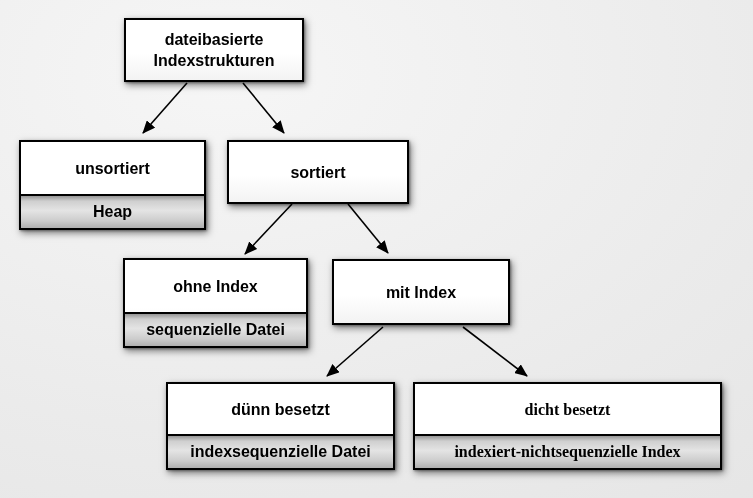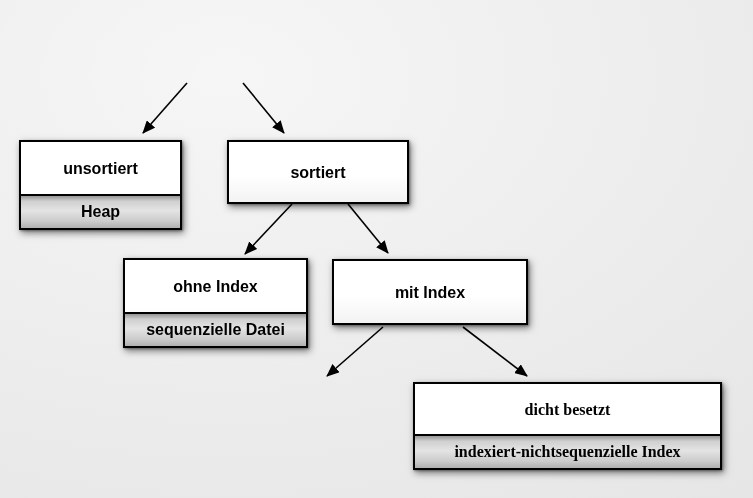--- a/index.html
+++ b/index.html
@@ -52,24 +52,24 @@
     border-top: 2px solid #000;
     background: linear-gradient(180deg, #969696 0%, #cfcfcf 16%, #e4e4e4 45%, #cccccc 78%, #b0b0b0 100%);
     display: flex;
     align-items: center;
     justify-content: center;
     text-align: center;
     font-size: 16px;
     font-weight: 700;
   }
   #n-root       { left: 124px; top:  18px; width: 180px; height: 64px; }
-  #n-unsortiert { left:  19px; top: 140px; width: 163px; height: 90px; }
+  #n-unsortiert { left:  19px; top: 140px; width: 187px; height: 90px; }
   #n-sortiert   { left: 227px; top: 140px; width: 182px; height: 64px; }
   #n-ohne       { left: 123px; top: 258px; width: 185px; height: 90px; }
-  #n-mit        { left: 332px; top: 259px; width: 196px; height: 66px; }
+  #n-mit        { left: 332px; top: 259px; width: 178px; height: 66px; }
   #n-duenn      { left: 166px; top: 382px; width: 229px; height: 88px; }
   #n-dicht      { left: 413px; top: 382px; width: 309px; height: 88px; font-family: Liberation Serif, serif; }
   line.edge {
     stroke: #000;
     stroke-width: 1.6;
   }
 </style>
 </head>
 <body>
 
@@ -82,38 +82,45 @@
       </marker>
     </defs>
     <line class="edge" x1="187" y1="83" x2="143" y2="133" marker-end="url(#arrow)"></line>
     <line class="edge" x1="243" y1="83" x2="284" y2="133" marker-end="url(#arrow)"></line>
     <line class="edge" x1="292" y1="204" x2="245" y2="254" marker-end="url(#arrow)"></line>
     <line class="edge" x1="348" y1="204" x2="388" y2="253" marker-end="url(#arrow)"></line>
     <line class="edge" x1="383" y1="327" x2="327" y2="376" marker-end="url(#arrow)"></line>
     <line class="edge" x1="463" y1="327" x2="527" y2="376" marker-end="url(#arrow)"></line>
   </svg>
 
+  <div class="node" id="n-root">
+    <div class="label">dateibasierte Indexstrukturen</div>
+  </div>
 
   <div class="node" id="n-unsortiert">
     <div class="label">unsortiert</div>
     <div class="sublabel">Heap</div>
   </div>
 
   <div class="node" id="n-ohne">
     <div class="label">ohne Index</div>
     <div class="sublabel">sequenzielle Datei</div>
   </div>
 
   <div class="node" id="n-sortiert">
     <div class="label">sortiert</div>
   </div>
 
   <div class="node" id="n-mit">
     <div class="label">mit Index</div>
   </div>
 
+  <div class="node" id="n-duenn">
+    <div class="label">dünn besetzt</div>
+    <div class="sublabel">indexsequenzielle Datei</div>
+  </div>
 
   <div class="node" id="n-dicht">
     <div class="label">dicht besetzt</div>
     <div class="sublabel">indexiert-nichtsequenzielle Index</div>
   </div>
 
 </div>
 
 </body></html>

